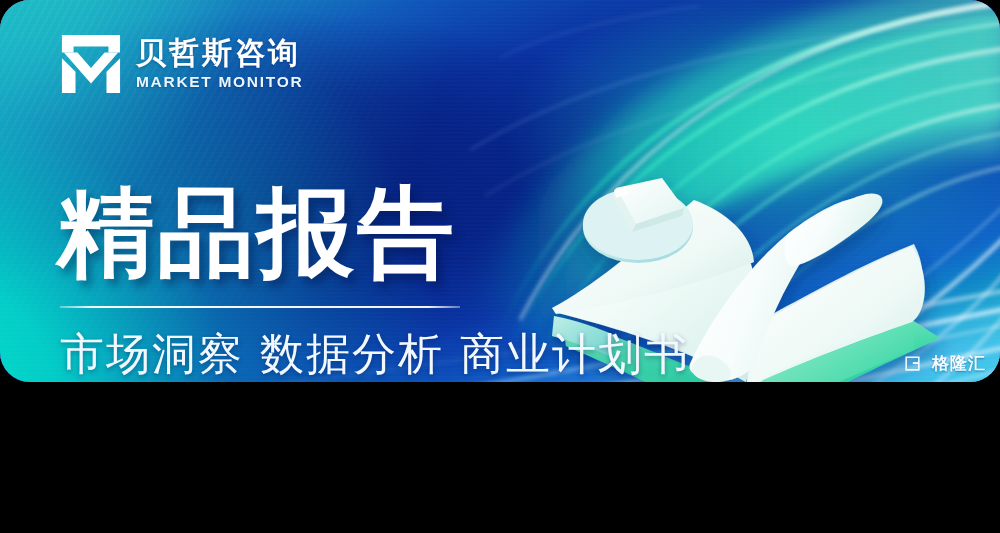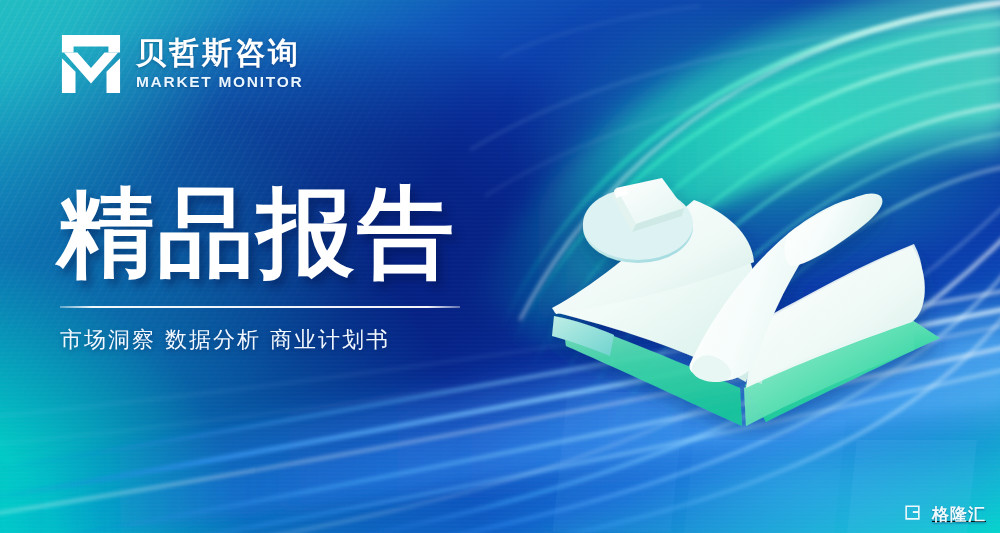--- a/index.html
+++ b/index.html
@@ -1,22 +1,23 @@
 <!DOCTYPE html>
 <html><head>
 <meta charset="utf-8">
 <style>
   html,body{margin:0;padding:0;background:#000;}
   body{font-family:"Liberation Sans","DejaVu Sans",sans-serif;}
 
   #stage{
     position:relative;
-    width:1000px;height:533px;
+    width:1000px;height:382px;
     overflow:hidden;
     background:#d946ef;
+    border-radius:30px;
   }
 
   
   .bg{position:absolute;inset:0;}
 
   
   .bg-base{
     background:
       linear-gradient(160deg,
         #1ba9bd 0%,
@@ -109,38 +110,37 @@
   }
 
   .rule{
     position:absolute;left:60px;top:306px;width:400px;height:2px;
     background:linear-gradient(90deg,rgba(255,255,255,.35) 0%,rgba(255,255,255,.95) 8%,rgba(255,255,255,.95) 92%,rgba(255,255,255,.35) 100%);
   }
 
   .subline{
     position:absolute;left:60px;top:326px;
     color:#f2f8ff;
-    font-size:22px;
+    font-size:44px;
     font-weight:400;
     letter-spacing:2px;
     line-height:1.25;
     font-family:"DejaVu Sans","Liberation Sans",sans-serif;
     text-shadow:0 2px 5px rgba(0,20,70,.38);
     white-space:nowrap;
   }
 
   
   .book{position:absolute;left:540px;top:150px;width:420px;height:290px;}
 
   
   .watermark{
     position:absolute;right:14px;bottom:7px;
-    display:flex;align-items:flex-start;gap:10px;
+    display:flex;align-items:center;gap:10px;
     opacity:.92;
-    text-decoration:underline;
   }
   .wm-g{width:19px;height:19px;display:block;}
   .wm-text{
     color:#ffffff;font-size:17px;font-weight:700;letter-spacing:1px;
     font-family:"DejaVu Sans","Liberation Sans",sans-serif;
     text-shadow:0 1px 2px rgba(0,40,110,.5);
   }
 </style>
 </head>
 <body>

